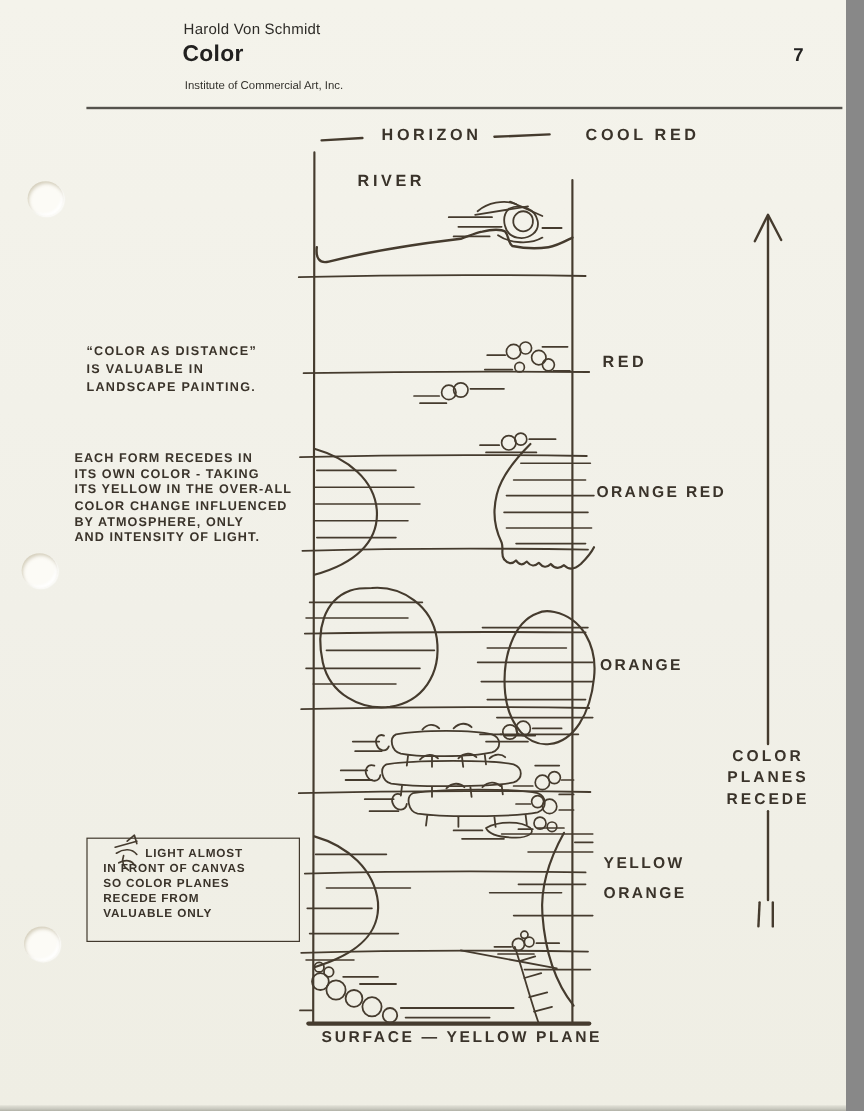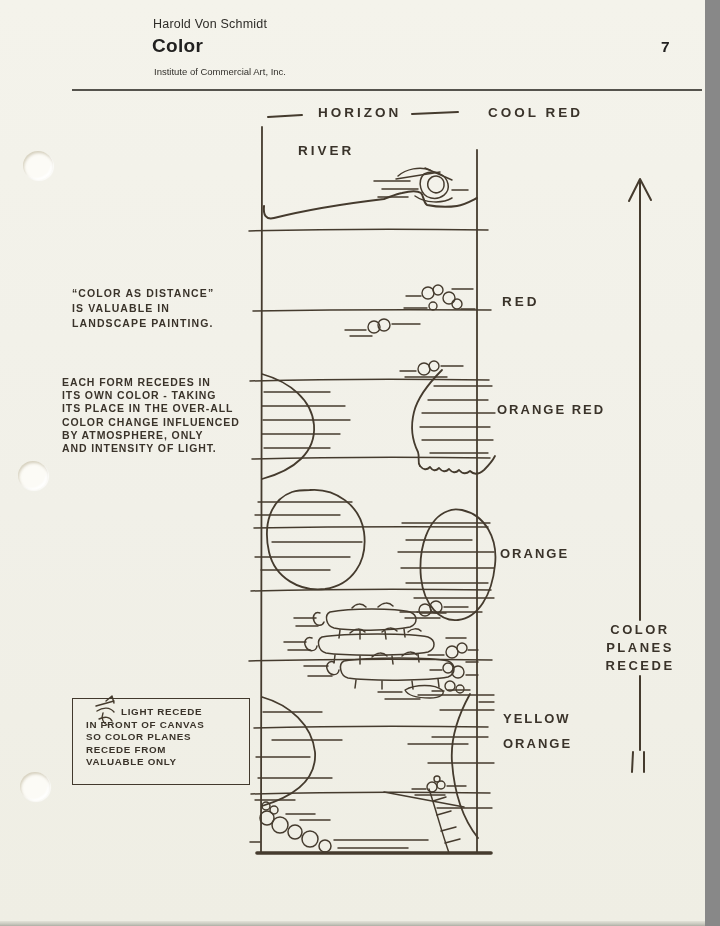--- a/index.html
+++ b/index.html
@@ -310,39 +310,40 @@
   <div class="hand lbl-sm" style="left:500px;top:546px;">ORANGE</div>
   <div class="hand lbl-sm" style="left:503px;top:711px;">YELLOW</div>
   <div class="hand lbl-sm" style="left:503px;top:736px;">ORANGE</div>
 
   <div class="hand recede" style="left:595px;top:621px;">
     <div>COLOR</div>
     <div>PLANES</div>
     <div>RECEDE</div>
   </div>
 
+  <div class="hand surface-lbl" style="left:268px;top:856px;">SURFACE — YELLOW PLANE</div>
 
   <div class="hand note" style="left:72px;top:286px;width:172px;text-align:left;">
     <div>“COLOR AS DISTANCE”</div>
     <div>IS VALUABLE IN</div>
     <div>LANDSCAPE PAINTING.</div>
   </div>
 
   <div class="hand note2" style="left:62px;top:376px;">
     <div>EACH FORM RECEDES IN</div>
     <div>ITS OWN COLOR - TAKING</div>
-    <div>ITS PLACE IN THE OVER-ALL</div>
+    <div>ITS YELLOW IN THE OVER-ALL</div>
     <div>COLOR CHANGE INFLUENCED</div>
     <div>BY ATMOSPHERE, ONLY</div>
     <div>AND INTENSITY OF LIGHT.</div>
   </div>
 
   <div class="lightbox">
     <div class="txt">
-      <div class="indent">LIGHT RECEDE</div>
+      <div class="indent">LIGHT ALMOST</div>
       <div>IN FRONT OF CANVAS</div>
       <div>SO COLOR PLANES</div>
       <div>RECEDE FROM</div>
       <div>VALUABLE ONLY</div>
     </div>
   </div>
 
   <div class="scan-edge"></div>
 </div>
 

